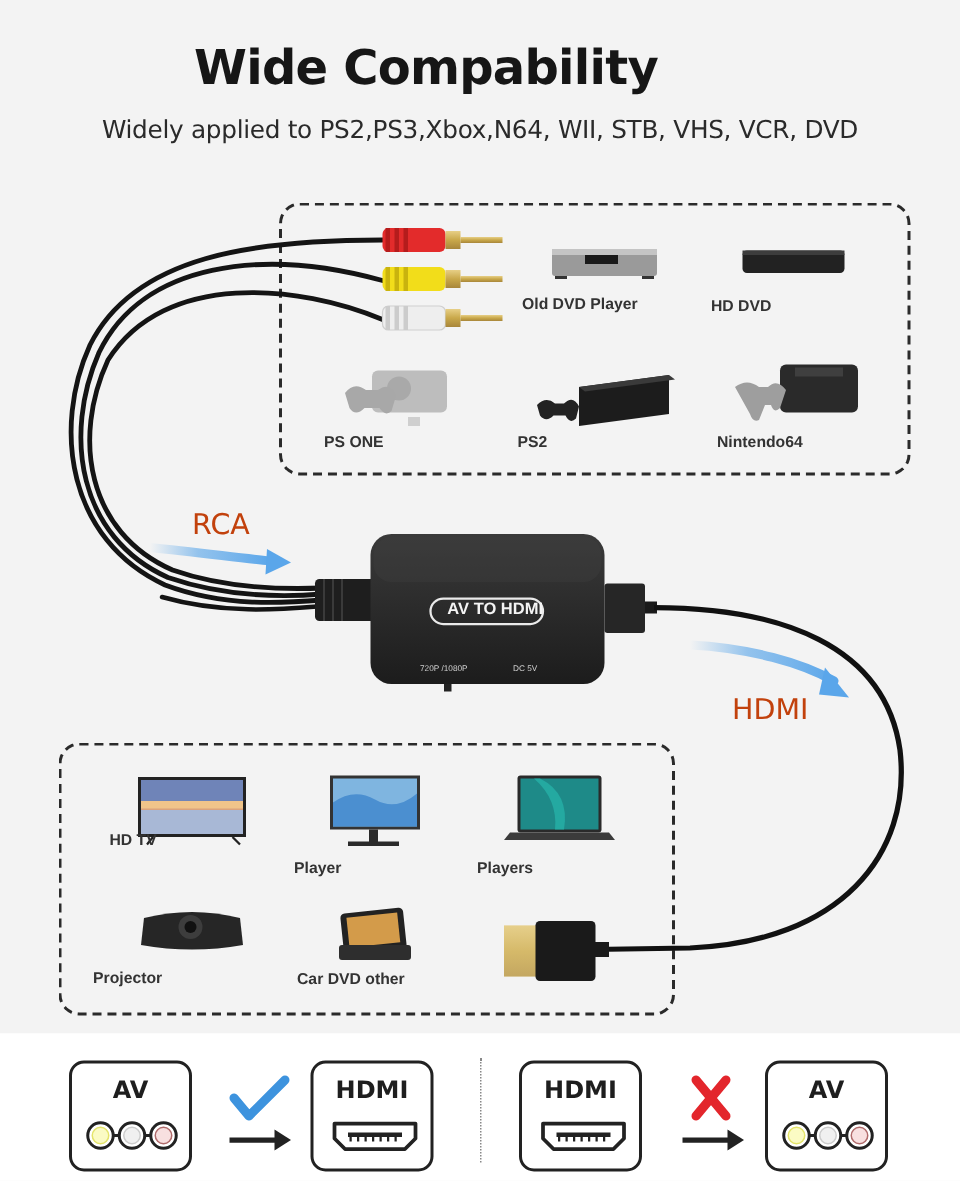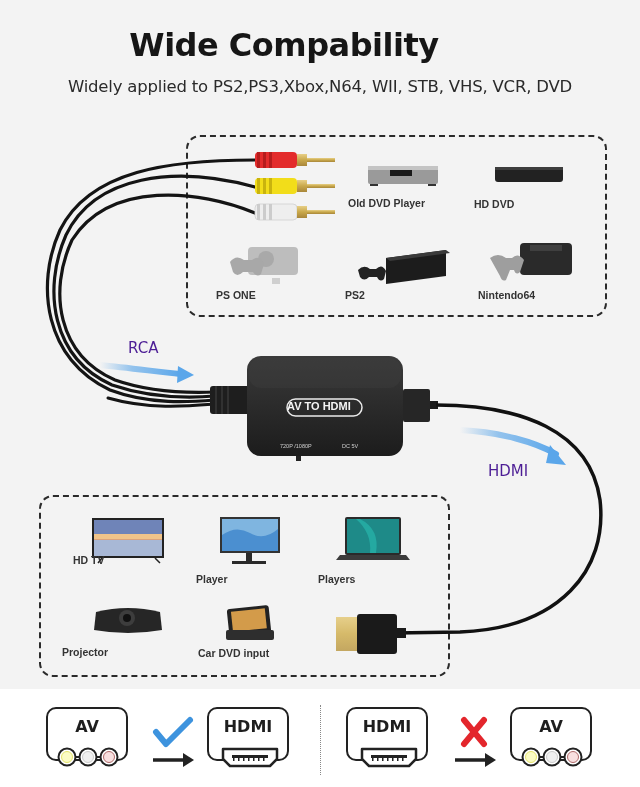--- a/index.html
+++ b/index.html
@@ -15,23 +15,23 @@
               font-family: "DejaVu Sans", sans-serif; font-size: 16.5px; line-height: 25px; color: #2a2a2a; letter-spacing: -0.2px; }
 
   .dash-box { position: absolute; border: 2px dashed #2a2a2a; border-radius: 14px; }
   .box-top { left: 186px; top: 135px; width: 421px; height: 182px; }
   .box-bottom { left: 39px; top: 495px; width: 411px; height: 182px; }
 
   .dev-label { position: absolute; font-size: 10.5px; color: #333; text-align: left; width: 110px; font-weight: bold; }
 
   svg.layer { position: absolute; left: 0; top: 0; }
 
-  .flow-label { position: absolute; font-size: 15px; color: #4c1d95; font-family: "DejaVu Sans", sans-serif; }
-
-  .conv-box { position: absolute; width: 82px; height: 54px; border: 2.5px solid #222; border-radius: 10px; background: #fff; }
+  .flow-label { position: absolute; font-size: 19px; color: #c2410c; font-family: "DejaVu Sans", sans-serif; }
+
+  .conv-box { position: absolute; width: 82px; height: 74px; border: 2.5px solid #222; border-radius: 10px; background: #fff; }
   .conv-title { position: absolute; top: 8px; left: 0; width: 100%; text-align: center;
                 font-family: "DejaVu Sans", sans-serif; font-weight: bold; font-size: 16px; color: #1e1e1e; }
   .vsep { position: absolute; left: 320px; top: 705px; width: 0; height: 70px; border-left: 1px dotted #888; }
 </style>
 </head>
 <body>
 
 <div class="upper"></div>
 <div class="lower"></div>
 
@@ -192,32 +192,32 @@
     <rect x="226" y="630" width="48" height="10" rx="2" fill="#2e2e2e"></rect>
   </g>
 </svg>
 
 <div class="dev-label" style="left:348px; top:197px;">Old DVD Player</div>
 <div class="dev-label" style="left:474px; top:198px;">HD DVD</div>
 <div class="dev-label" style="left:216px; top:289px;">PS ONE</div>
 <div class="dev-label" style="left:345px; top:289px;">PS2</div>
 <div class="dev-label" style="left:478px; top:289px;">Nintendo64</div>
 
-<div style="position:absolute; left:287px; top:400px; width:75px; text-align:left; font-weight:bold; font-size:11px; color:#f4f4f4;">AV TO HDMI</div>
+<div style="position:absolute; left:287px; top:400px; width:75px; text-align:right; font-weight:bold; font-size:11px; color:#f4f4f4;">AV TO HDMI</div>
 <div style="position:absolute; left:280px; top:443px; font-size:5.5px; color:#cfcfcf;">720P /1080P</div>
 <div style="position:absolute; left:342px; top:443px; font-size:5.5px; color:#cfcfcf;">DC 5V</div>
 
 <div class="flow-label" style="left:128px; top:339px;">RCA</div>
 <div class="flow-label" style="left:488px; top:462px;">HDMI</div>
 
 <div class="dev-label" style="left:73px; top:554px;">HD TV</div>
 <div class="dev-label" style="left:196px; top:573px;">Player</div>
 <div class="dev-label" style="left:318px; top:573px;">Players</div>
 <div class="dev-label" style="left:62px; top:646px;">Projector</div>
-<div class="dev-label" style="left:198px; top:647px;">Car DVD input</div>
+<div class="dev-label" style="left:198px; top:647px;">Car DVD other</div>
 
 <div class="conv-box" style="left:46px; top:707px;">
   <div class="conv-title">AV</div>
   <svg style="position:absolute; left:8px; top:37px;" width="64" height="22">
     <line x1="20" y1="11" x2="24" y2="11" stroke="#222" stroke-width="2"></line>
     <line x1="40" y1="11" x2="44" y2="11" stroke="#222" stroke-width="2"></line>
     <circle cx="11" cy="11" r="8.5" fill="#fff" stroke="#222" stroke-width="2"></circle>
       <circle cx="11" cy="11" r="5.5" fill="#fbfbc4" stroke="#e4e46a" stroke-width="1"></circle>
     <circle cx="32" cy="11" r="8.5" fill="#fff" stroke="#222" stroke-width="2"></circle>
       <circle cx="32" cy="11" r="5.5" fill="#f0f0f0" stroke="#ccc" stroke-width="1"></circle>

